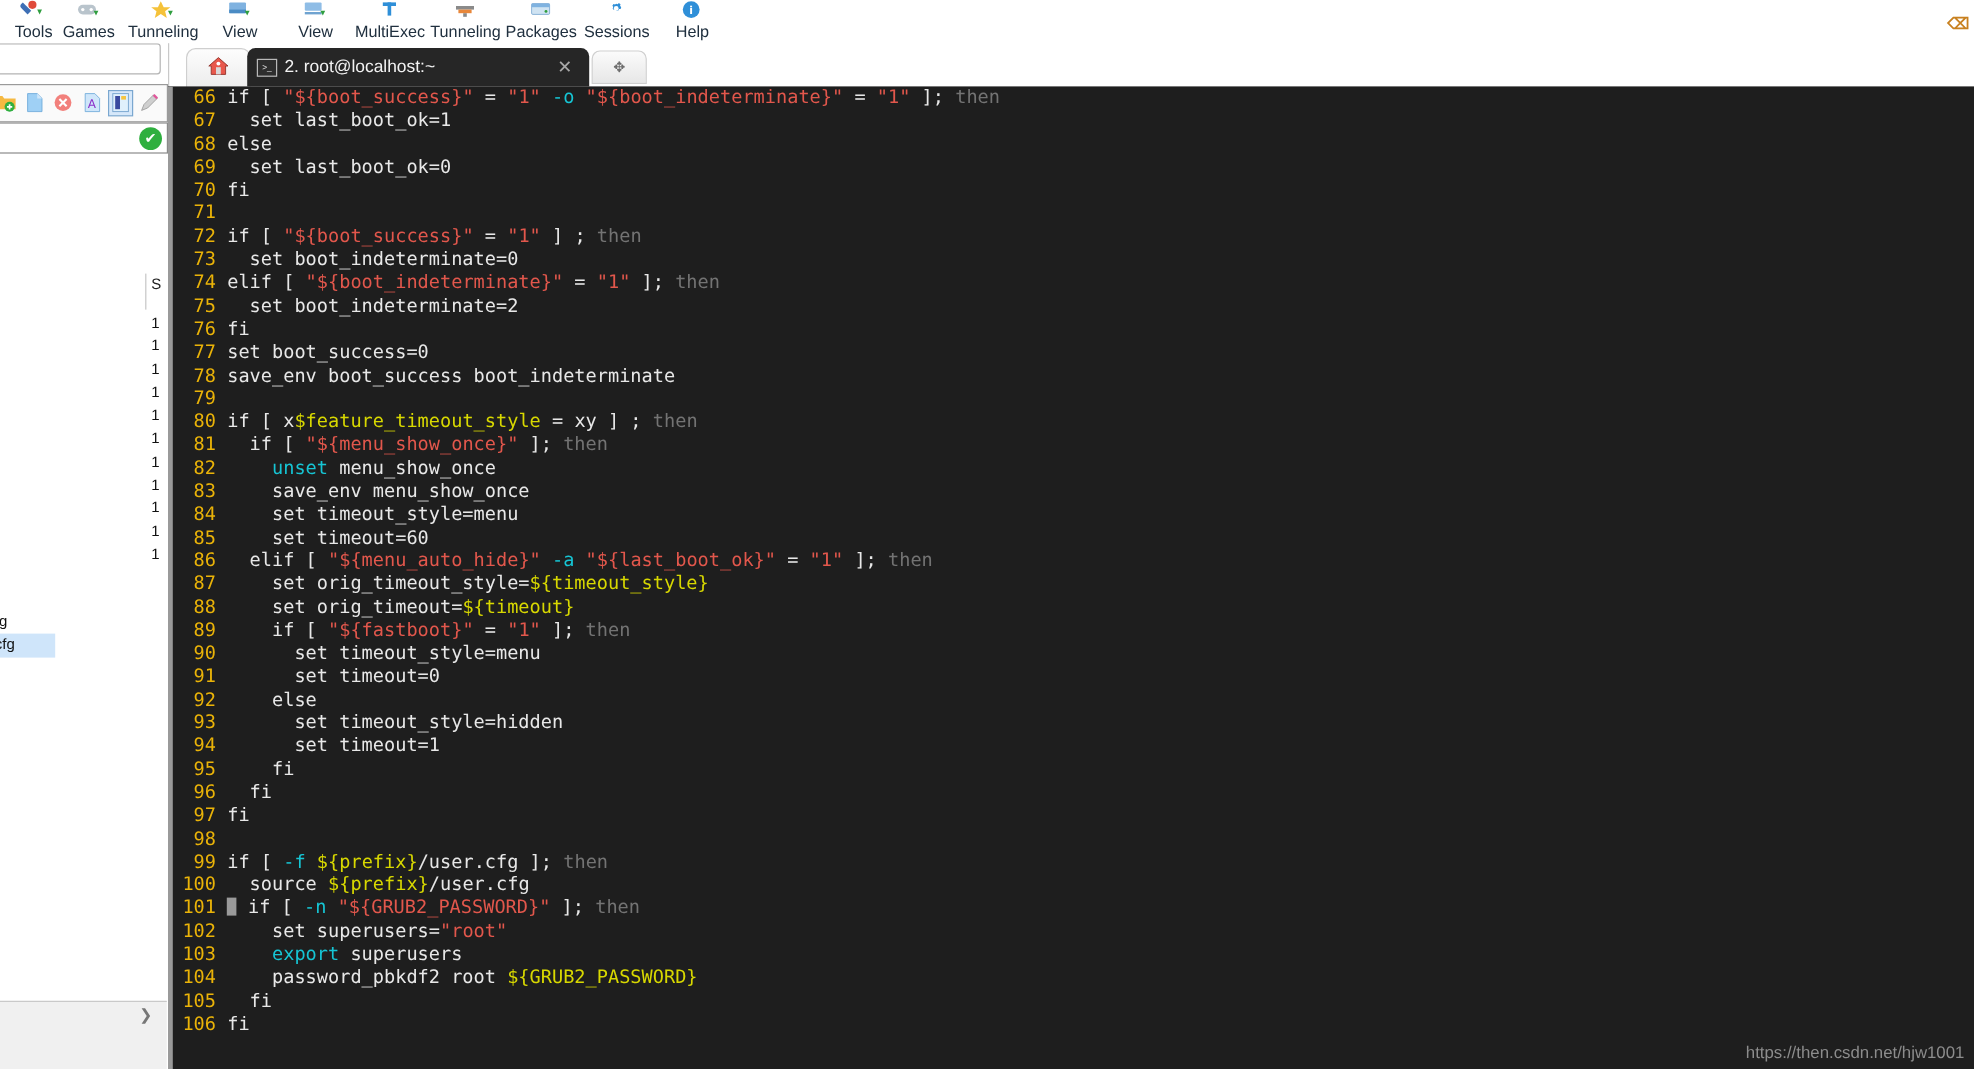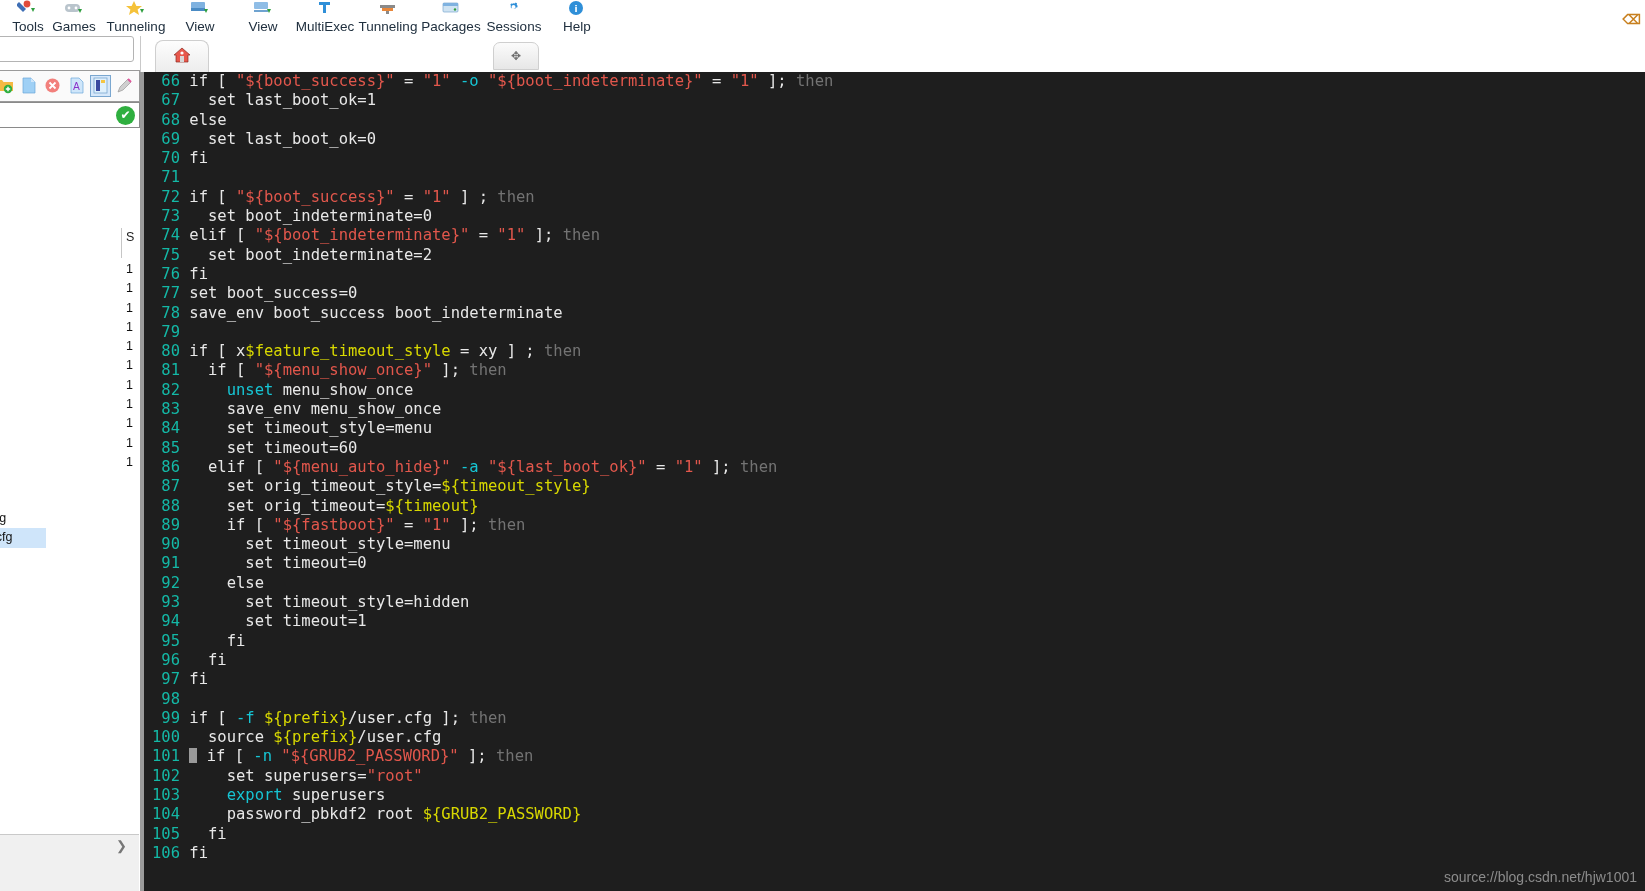--- a/index.html
+++ b/index.html
@@ -63,21 +63,21 @@
     border-top:1px solid #c9c9c9;}
   .sb-expand{position:absolute;left:116px;bottom:38px;color:#777;font-size:13px;}
 
   
   .terminal{position:absolute;left:140px;top:72px;width:1505px;height:819px;
     background:#1e1e1e;overflow:hidden;}
   .term-leftbar{position:absolute;left:0;top:0;width:4px;height:819px;background:#9a9a9a;}
   .code{position:absolute;left:6px;top:0px;width:1499px;
     font-family:"DejaVu Sans Mono","Liberation Mono",monospace;
     font-size:15.5px;line-height:19.3px;white-space:pre;}
-  .ln{color:#14b8a6;}
+  .ln{color:#eab308;}
   .ln-pad{display:inline-block;width:34px;text-align:right;}
   .txt{color:#e8e8e8;}
   .str{color:#e2574c;}
   .kw{color:#737373;}
   .opt{color:#16c5d4;}
   .var{color:#d8d800;}
   .cur{display:inline-block;width:8px;height:15px;background:#9a9a9a;
     vertical-align:-2px;}
   .watermark{position:absolute;right:8px;bottom:6px;color:#8c8c8c;font-size:14px;
     font-family:"Liberation Sans",sans-serif;}
@@ -173,20 +173,25 @@
   <div class="tabstrip">
     <div class="tab-home">
       <span>
         <svg width="20" height="20" viewBox="0 0 20 20">
           <path d="M10 3 L18 10 L16 10 L16 17 L4 17 L4 10 L2 10 Z" fill="#e8584c" stroke="#8a2c24" stroke-width="0.7"></path>
           <rect x="8" y="11" width="4" height="6" fill="#d8d8d8"></rect>
           <circle cx="10" cy="8" r="1.6" fill="#fff"></circle>
         </svg>
       </span>
     </div>
+    <div class="tab-active">
+      <span class="tab-termicon">&gt;_</span>
+      <span class="tab-title">2. root@localhost:~</span>
+      <span class="tab-close">✕</span>
+    </div>
     <div class="tab-new">
       <span>✥</span>
     </div>
   </div>
 
   <div class="sidebar">
     <div class="sb-searchbox"></div>
 
     <div class="sb-toolbar">
       <span class="sb-ico">
@@ -255,16 +260,16 @@
         </div>
     </div>
 
     <div class="sb-footer"></div>
     <span class="sb-expand">❯</span>
   </div>
 
   <div class="terminal">
     <div class="term-leftbar"></div>
     <div class="code" id="code"><div><span class="ln ln-pad">66</span><span class="txt"> </span><span class="txt">if [ </span><span class="str">"${boot_success}"</span><span class="txt"> = </span><span class="str">"1"</span><span class="txt"> </span><span class="opt">-o</span><span class="txt"> </span><span class="str">"${boot_indeterminate}"</span><span class="txt"> = </span><span class="str">"1"</span><span class="txt"> ]; </span><span class="kw">then</span></div><div><span class="ln ln-pad">67</span><span class="txt"> </span><span class="txt">  set last_boot_ok=1</span></div><div><span class="ln ln-pad">68</span><span class="txt"> </span><span class="txt">else</span></div><div><span class="ln ln-pad">69</span><span class="txt"> </span><span class="txt">  set last_boot_ok=0</span></div><div><span class="ln ln-pad">70</span><span class="txt"> </span><span class="txt">fi</span></div><div><span class="ln ln-pad">71</span><span class="txt"> </span><span class="txt"></span></div><div><span class="ln ln-pad">72</span><span class="txt"> </span><span class="txt">if [ </span><span class="str">"${boot_success}"</span><span class="txt"> = </span><span class="str">"1"</span><span class="txt"> ] ; </span><span class="kw">then</span></div><div><span class="ln ln-pad">73</span><span class="txt"> </span><span class="txt">  set boot_indeterminate=0</span></div><div><span class="ln ln-pad">74</span><span class="txt"> </span><span class="txt">elif [ </span><span class="str">"${boot_indeterminate}"</span><span class="txt"> = </span><span class="str">"1"</span><span class="txt"> ]; </span><span class="kw">then</span></div><div><span class="ln ln-pad">75</span><span class="txt"> </span><span class="txt">  set boot_indeterminate=2</span></div><div><span class="ln ln-pad">76</span><span class="txt"> </span><span class="txt">fi</span></div><div><span class="ln ln-pad">77</span><span class="txt"> </span><span class="txt">set boot_success=0</span></div><div><span class="ln ln-pad">78</span><span class="txt"> </span><span class="txt">save_env boot_success boot_indeterminate</span></div><div><span class="ln ln-pad">79</span><span class="txt"> </span><span class="txt"></span></div><div><span class="ln ln-pad">80</span><span class="txt"> </span><span class="txt">if [ x</span><span class="var">$feature_timeout_style</span><span class="txt"> = xy ] ; </span><span class="kw">then</span></div><div><span class="ln ln-pad">81</span><span class="txt"> </span><span class="txt">  if [ </span><span class="str">"${menu_show_once}"</span><span class="txt"> ]; </span><span class="kw">then</span></div><div><span class="ln ln-pad">82</span><span class="txt"> </span><span class="txt">    </span><span class="opt">unset</span><span class="txt"> menu_show_once</span></div><div><span class="ln ln-pad">83</span><span class="txt"> </span><span class="txt">    save_env menu_show_once</span></div><div><span class="ln ln-pad">84</span><span class="txt"> </span><span class="txt">    set timeout_style=menu</span></div><div><span class="ln ln-pad">85</span><span class="txt"> </span><span class="txt">    set timeout=60</span></div><div><span class="ln ln-pad">86</span><span class="txt"> </span><span class="txt">  elif [ </span><span class="str">"${menu_auto_hide}"</span><span class="txt"> </span><span class="opt">-a</span><span class="txt"> </span><span class="str">"${last_boot_ok}"</span><span class="txt"> = </span><span class="str">"1"</span><span class="txt"> ]; </span><span class="kw">then</span></div><div><span class="ln ln-pad">87</span><span class="txt"> </span><span class="txt">    set orig_timeout_style=</span><span class="var">${timeout_style}</span></div><div><span class="ln ln-pad">88</span><span class="txt"> </span><span class="txt">    set orig_timeout=</span><span class="var">${timeout}</span></div><div><span class="ln ln-pad">89</span><span class="txt"> </span><span class="txt">    if [ </span><span class="str">"${fastboot}"</span><span class="txt"> = </span><span class="str">"1"</span><span class="txt"> ]; </span><span class="kw">then</span></div><div><span class="ln ln-pad">90</span><span class="txt"> </span><span class="txt">      set timeout_style=menu</span></div><div><span class="ln ln-pad">91</span><span class="txt"> </span><span class="txt">      set timeout=0</span></div><div><span class="ln ln-pad">92</span><span class="txt"> </span><span class="txt">    else</span></div><div><span class="ln ln-pad">93</span><span class="txt"> </span><span class="txt">      set timeout_style=hidden</span></div><div><span class="ln ln-pad">94</span><span class="txt"> </span><span class="txt">      set timeout=1</span></div><div><span class="ln ln-pad">95</span><span class="txt"> </span><span class="txt">    fi</span></div><div><span class="ln ln-pad">96</span><span class="txt"> </span><span class="txt">  fi</span></div><div><span class="ln ln-pad">97</span><span class="txt"> </span><span class="txt">fi</span></div><div><span class="ln ln-pad">98</span><span class="txt"> </span><span class="txt"></span></div><div><span class="ln ln-pad">99</span><span class="txt"> </span><span class="txt">if [ </span><span class="opt">-f</span><span class="txt"> </span><span class="var">${prefix}</span><span class="txt">/user.cfg ]; </span><span class="kw">then</span></div><div><span class="ln ln-pad">100</span><span class="txt"> </span><span class="txt">  source </span><span class="var">${prefix}</span><span class="txt">/user.cfg</span></div><div><span class="ln ln-pad">101</span><span class="txt"> </span><span class="cur"></span><span class="txt"> if [ </span><span class="opt">-n</span><span class="txt"> </span><span class="str">"${GRUB2_PASSWORD}"</span><span class="txt"> ]; </span><span class="kw">then</span></div><div><span class="ln ln-pad">102</span><span class="txt"> </span><span class="txt">    set superusers=</span><span class="str">"root"</span></div><div><span class="ln ln-pad">103</span><span class="txt"> </span><span class="txt">    </span><span class="opt">export</span><span class="txt"> superusers</span></div><div><span class="ln ln-pad">104</span><span class="txt"> </span><span class="txt">    password_pbkdf2 root </span><span class="var">${GRUB2_PASSWORD}</span></div><div><span class="ln ln-pad">105</span><span class="txt"> </span><span class="txt">  fi</span></div><div><span class="ln ln-pad">106</span><span class="txt"> </span><span class="txt">fi</span></div></div>
-    <div class="watermark">source://blog.csdn.net/hjw1001</div>
+    <div class="watermark">https://then.csdn.net/hjw1001</div>
   </div>
 
 </div>
 
 </body></html>

